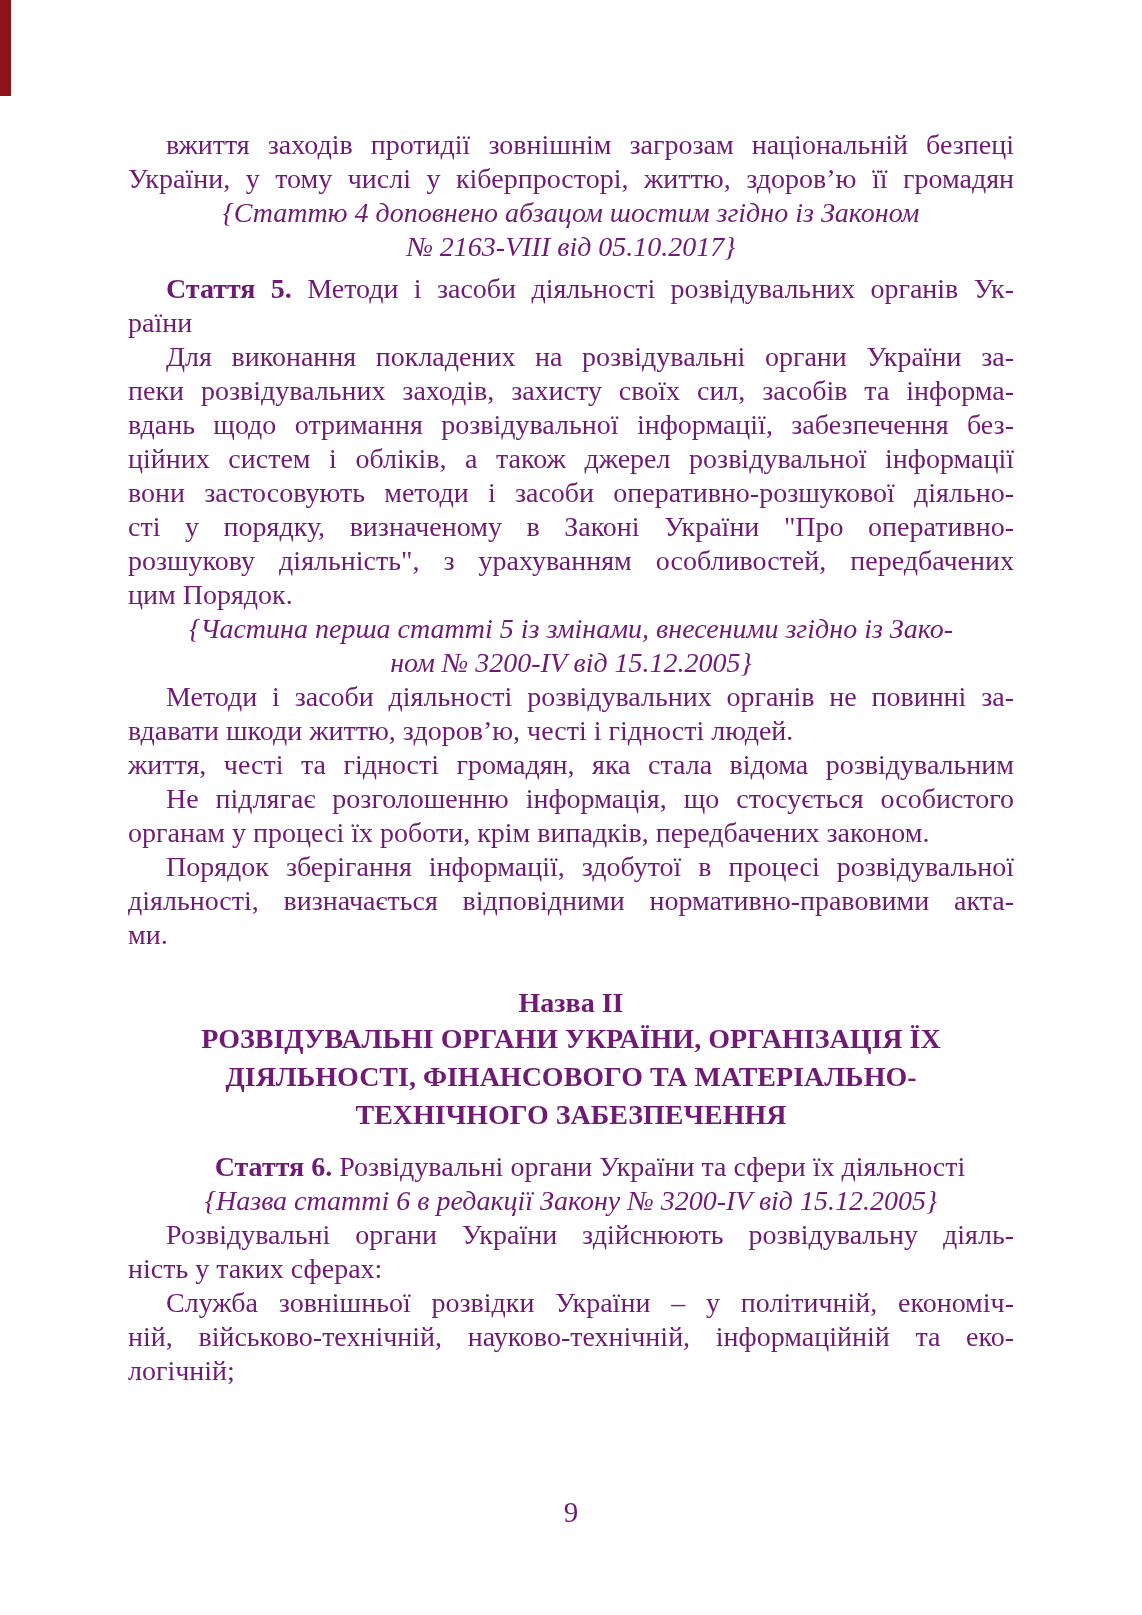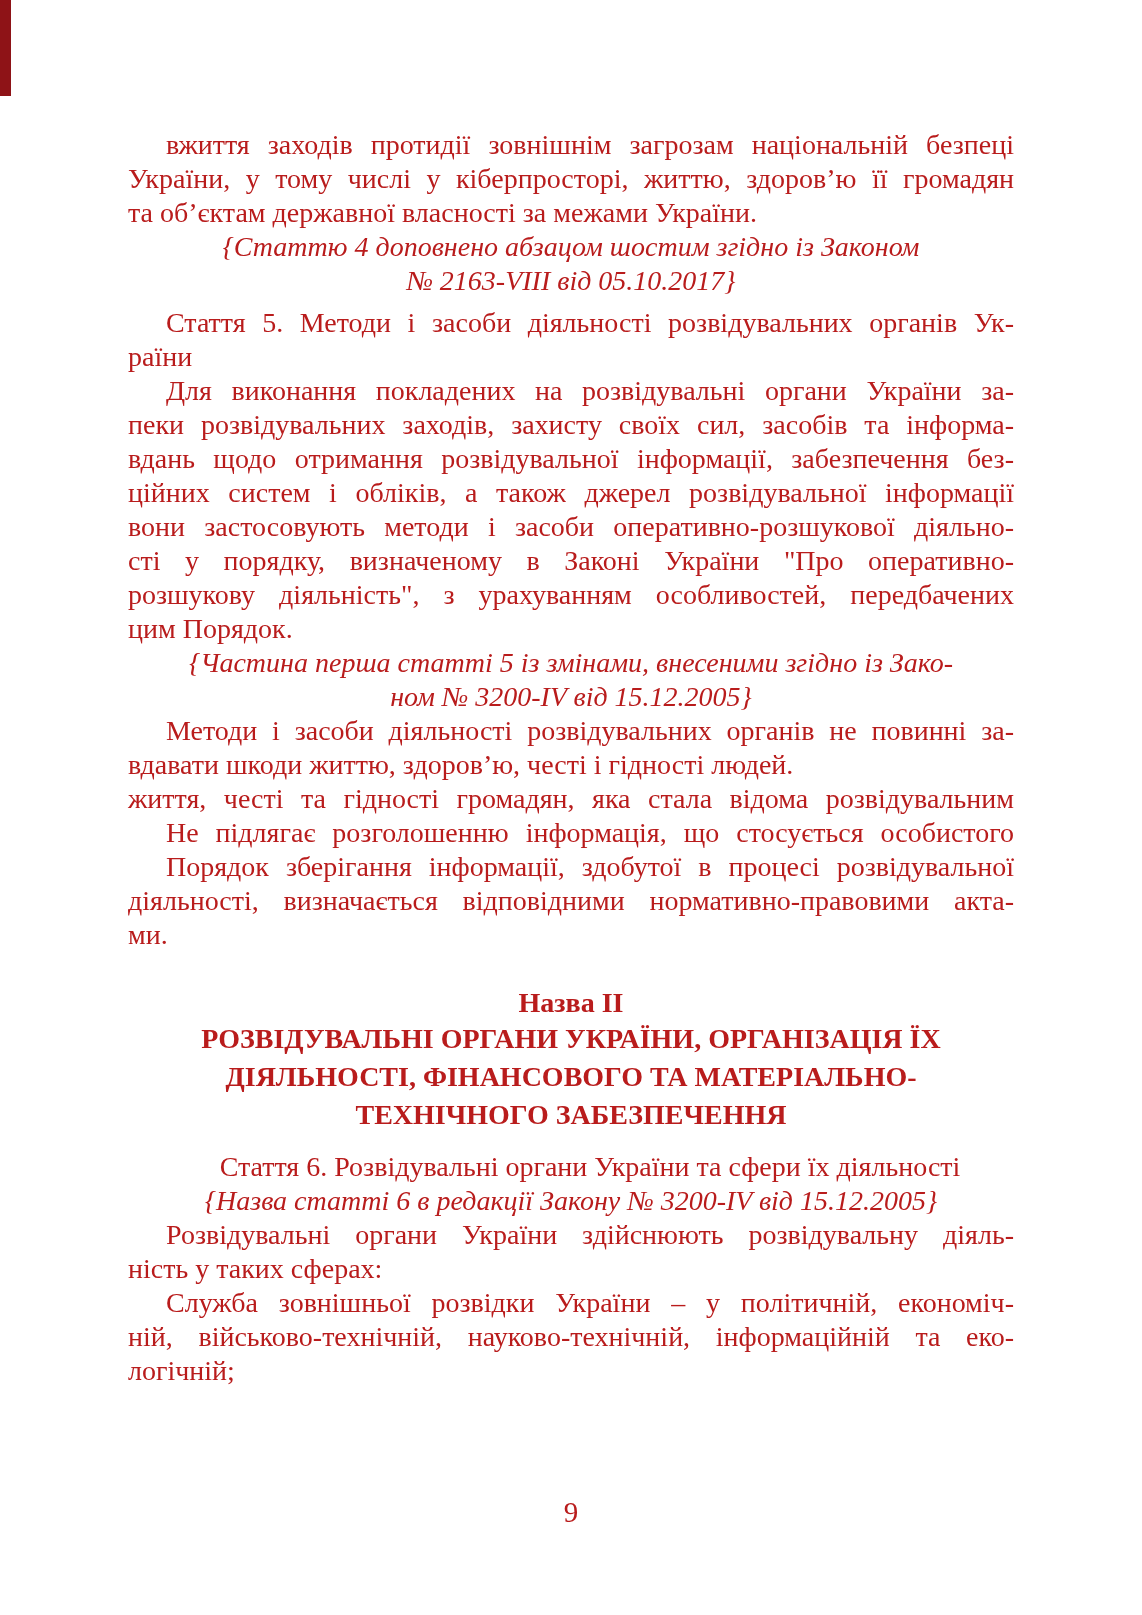--- a/index.html
+++ b/index.html
@@ -2,37 +2,37 @@
 <html><head>
 <meta charset="utf-8">
 <style>
   html,body{margin:0;padding:0;background:#e8e8e8;}
   .page{
     position:relative;
     width:1142px;height:1615px;
     margin:0 auto;
     background:#ffffff;
     font-family:"Liberation Serif", serif;
-    color:#b91c1c;
+    color:#701a75;
     overflow:hidden;
   }
   .scan-strip{
     position:absolute;left:0;top:0;width:11px;height:96px;
     background:#8e1317;
   }
   .content{
     position:absolute;left:128px;top:128px;width:886px;
     font-size:28px;line-height:34px;
   }
   .ln{white-space:normal;}
   .j{text-align:justify;text-align-last:justify;}
   .left{text-align:left;}
   .ind{text-indent:38px;text-align:center;}
   .amend{font-style:italic;text-align:center;}
-  .bold{font-weight:normal;}
+  .bold{font-weight:bold;}
   .mt-art{margin-top:8px;}
   .section-label{margin-top:34px;text-align:center;font-weight:bold;}
   .chapter{text-align:center;font-weight:bold;line-height:38px;}
   .mt-art6{margin-top:16px;}
   .page-number{
     position:absolute;left:0;top:1496px;width:1142px;
     text-align:center;font-size:29px;
   }
 </style>
 </head>
@@ -40,21 +40,20 @@
 
 <div class="page">
 
   <div class="scan-strip" style="background: rgb(142, 19, 23);"></div>
 
   <div class="content">
 
     <div>
       <div class="ln j ind">вжиття заходів протидії зовнішнім загрозам національній безпеці</div>
       <div class="ln j">України, у тому числі у кіберпросторі, життю, здоров’ю її громадян</div>
-      <div class="ln left">та об’єктам державної власності за межами України.</div>
     </div>
 
     <div class="amend">
       <div class="ln">{Статтю 4 доповнено абзацом шостим згідно із Законом</div>
       <div class="ln">№ 2163-VIII від 05.10.2017}</div>
     </div>
 
     <div class="mt-art">
       <div class="ln j ind"><span class="bold">Стаття 5.</span><span> Методи і засоби діяльності розвідувальних органів Ук-</span></div>
       <div class="ln left">раїни</div>
@@ -77,20 +76,21 @@
     </div>
 
     <div>
       <div class="ln j ind">Методи і засоби діяльності розвідувальних органів не повинні за-</div>
       <div class="ln left">вдавати шкоди життю, здоров’ю, честі і гідності людей.</div>
     </div>
 
     <div>
       <div class="ln j">життя, честі та гідності громадян, яка стала відома розвідувальним</div>
       <div class="ln j ind">Не підлягає розголошенню інформація, що стосується особистого</div>
+      <div class="ln left">органам у процесі їх роботи, крім випадків, передбачених законом.</div>
     </div>
 
     <div>
       <div class="ln j ind">Порядок зберігання інформації, здобутої в процесі розвідувальної</div>
       <div class="ln j">діяльності, визначається відповідними нормативно-правовими акта-</div>
       <div class="ln left">ми.</div>
     </div>
 
     <div class="section-label">Назва II</div>
 

